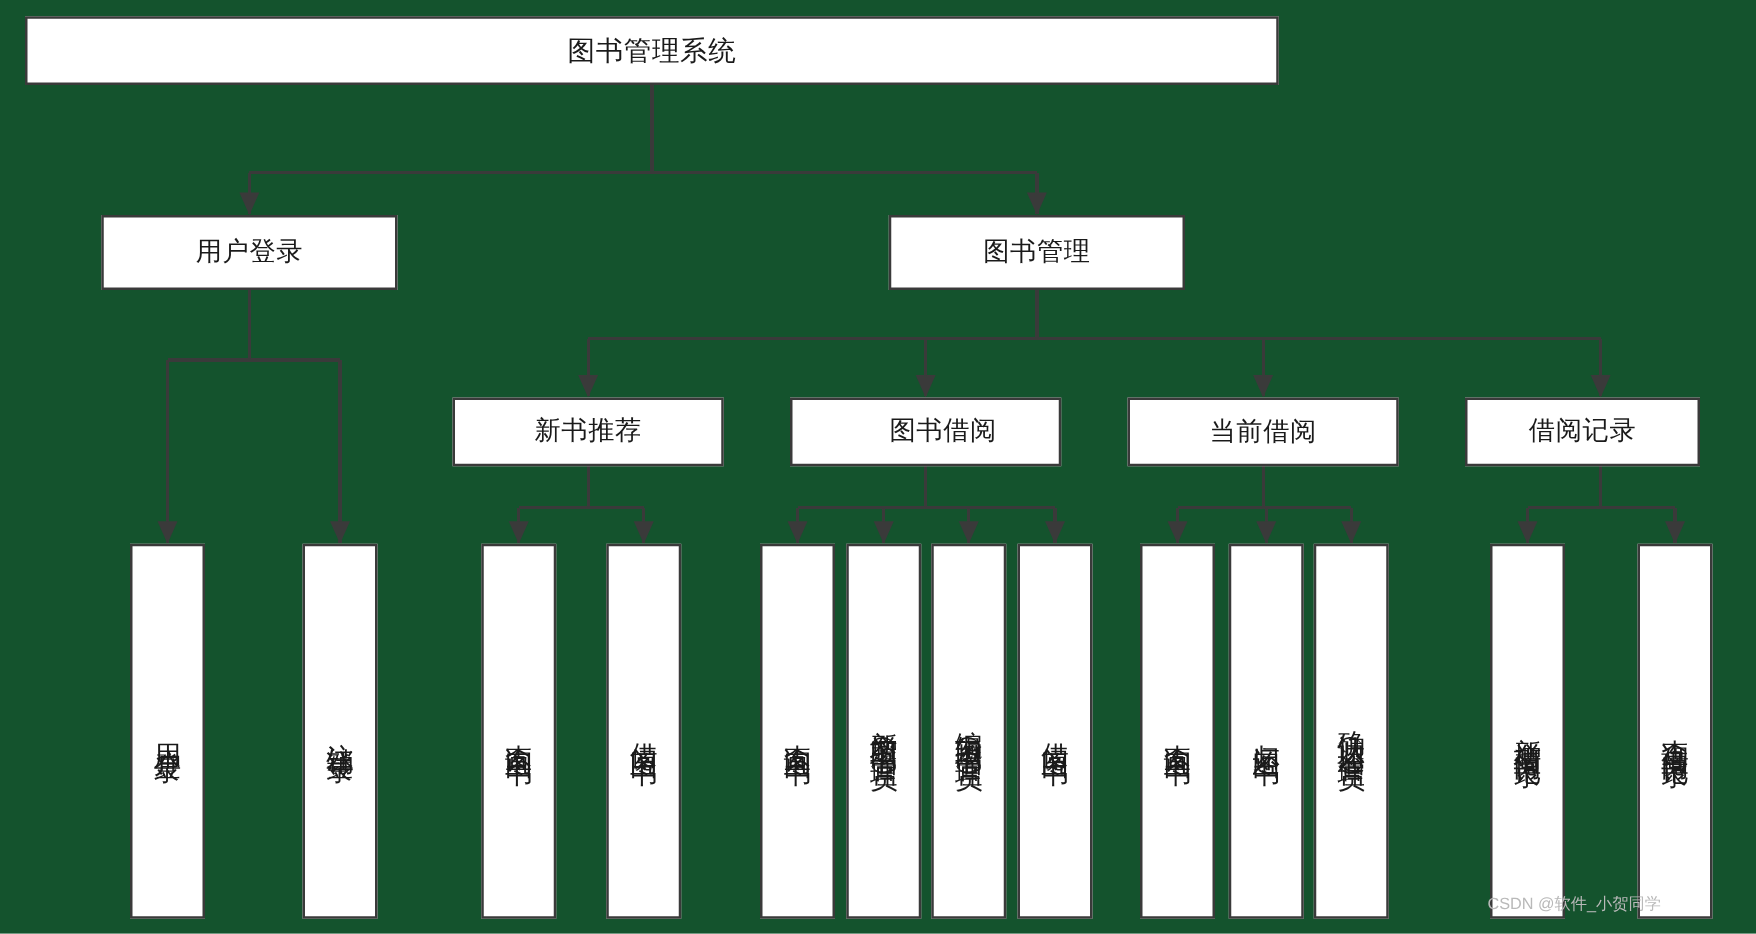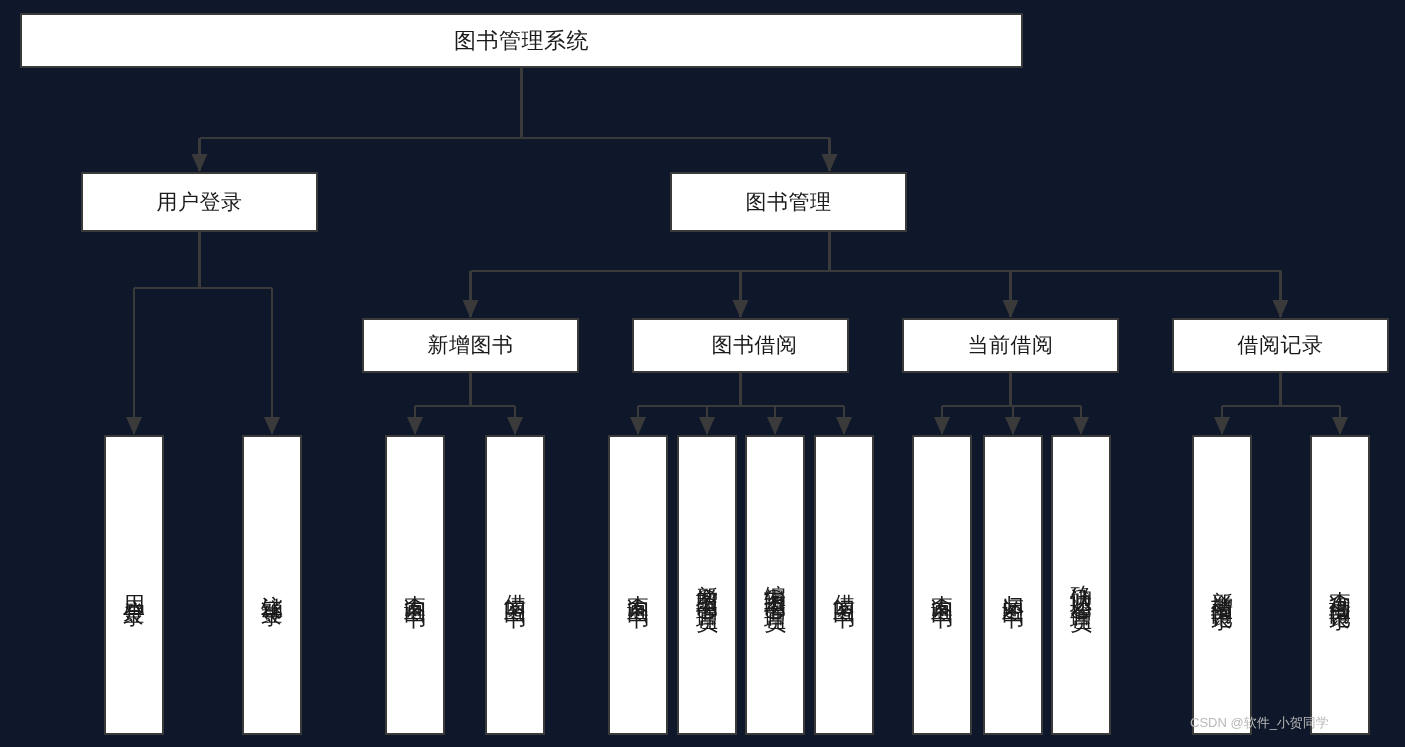--- a/index.html
+++ b/index.html
@@ -7,21 +7,21 @@
     padding: 0;
     background: #ffffff;
   }
   body {
     font-family: "Liberation Sans", "DejaVu Sans", sans-serif;
   }
   #canvas {
     position: relative;
     width: 1405px;
     height: 747px;
-    background: #0f172a;
+    background: #14532d;
     overflow: hidden;
   }
   #edges {
     position: absolute;
     left: 0;
     top: 0;
     width: 1405px;
     height: 747px;
   }
   .node {
@@ -130,33 +130,33 @@
       <polygon points="1332,417 1348,417 1340,435" fill="#3a3a3a"></polygon>
     </svg>
 
   <div id="nodes">
       <div class="node horiz root" style="left: 20px; top: 13px; width: 1003px; height: 55px;">
         <span class="label">图书管理系统</span>
       </div>
       <div class="node horiz" style="left: 81px; top: 172px; width: 237px; height: 60px;">
         <span class="label">用户登录</span>
       </div>
-      <div class="node horiz" style="left: 670px; top: 172px; width: 237px; height: 60px;">
+      <div class="node horiz" style="left: 711px; top: 172px; width: 237px; height: 60px;">
         <span class="label">图书管理</span>
       </div>
       <div class="node horiz" style="left: 362px; top: 318px; width: 217px; height: 55px;">
-        <span class="label">新增图书</span>
+        <span class="label">新书推荐</span>
       </div>
       <div class="node horiz" style="left: 632px; top: 318px; width: 217px; height: 55px; padding-left: 28px;">
         <span class="label">图书借阅</span>
       </div>
       <div class="node horiz" style="left: 902px; top: 318px; width: 217px; height: 55px; font-family: Liberation Serif, serif;">
         <span class="label">当前借阅</span>
       </div>
-      <div class="node horiz" style="left: 1172px; top: 318px; width: 217px; height: 55px;">
+      <div class="node horiz" style="left: 1172px; top: 318px; width: 188px; height: 55px;">
         <span class="label">借阅记录</span>
       </div>
       <div class="node vert" style="left: 104px; top: 435px; width: 60px; height: 300px;">
         <span class="label">用户登录</span>
       </div>
       <div class="node vert" style="left: 242px; top: 435px; width: 60px; height: 300px;">
         <span class="label">注销登录</span>
       </div>
       <div class="node vert" style="left: 385px; top: 435px; width: 60px; height: 300px;">
         <span class="label">查询图书</span>

